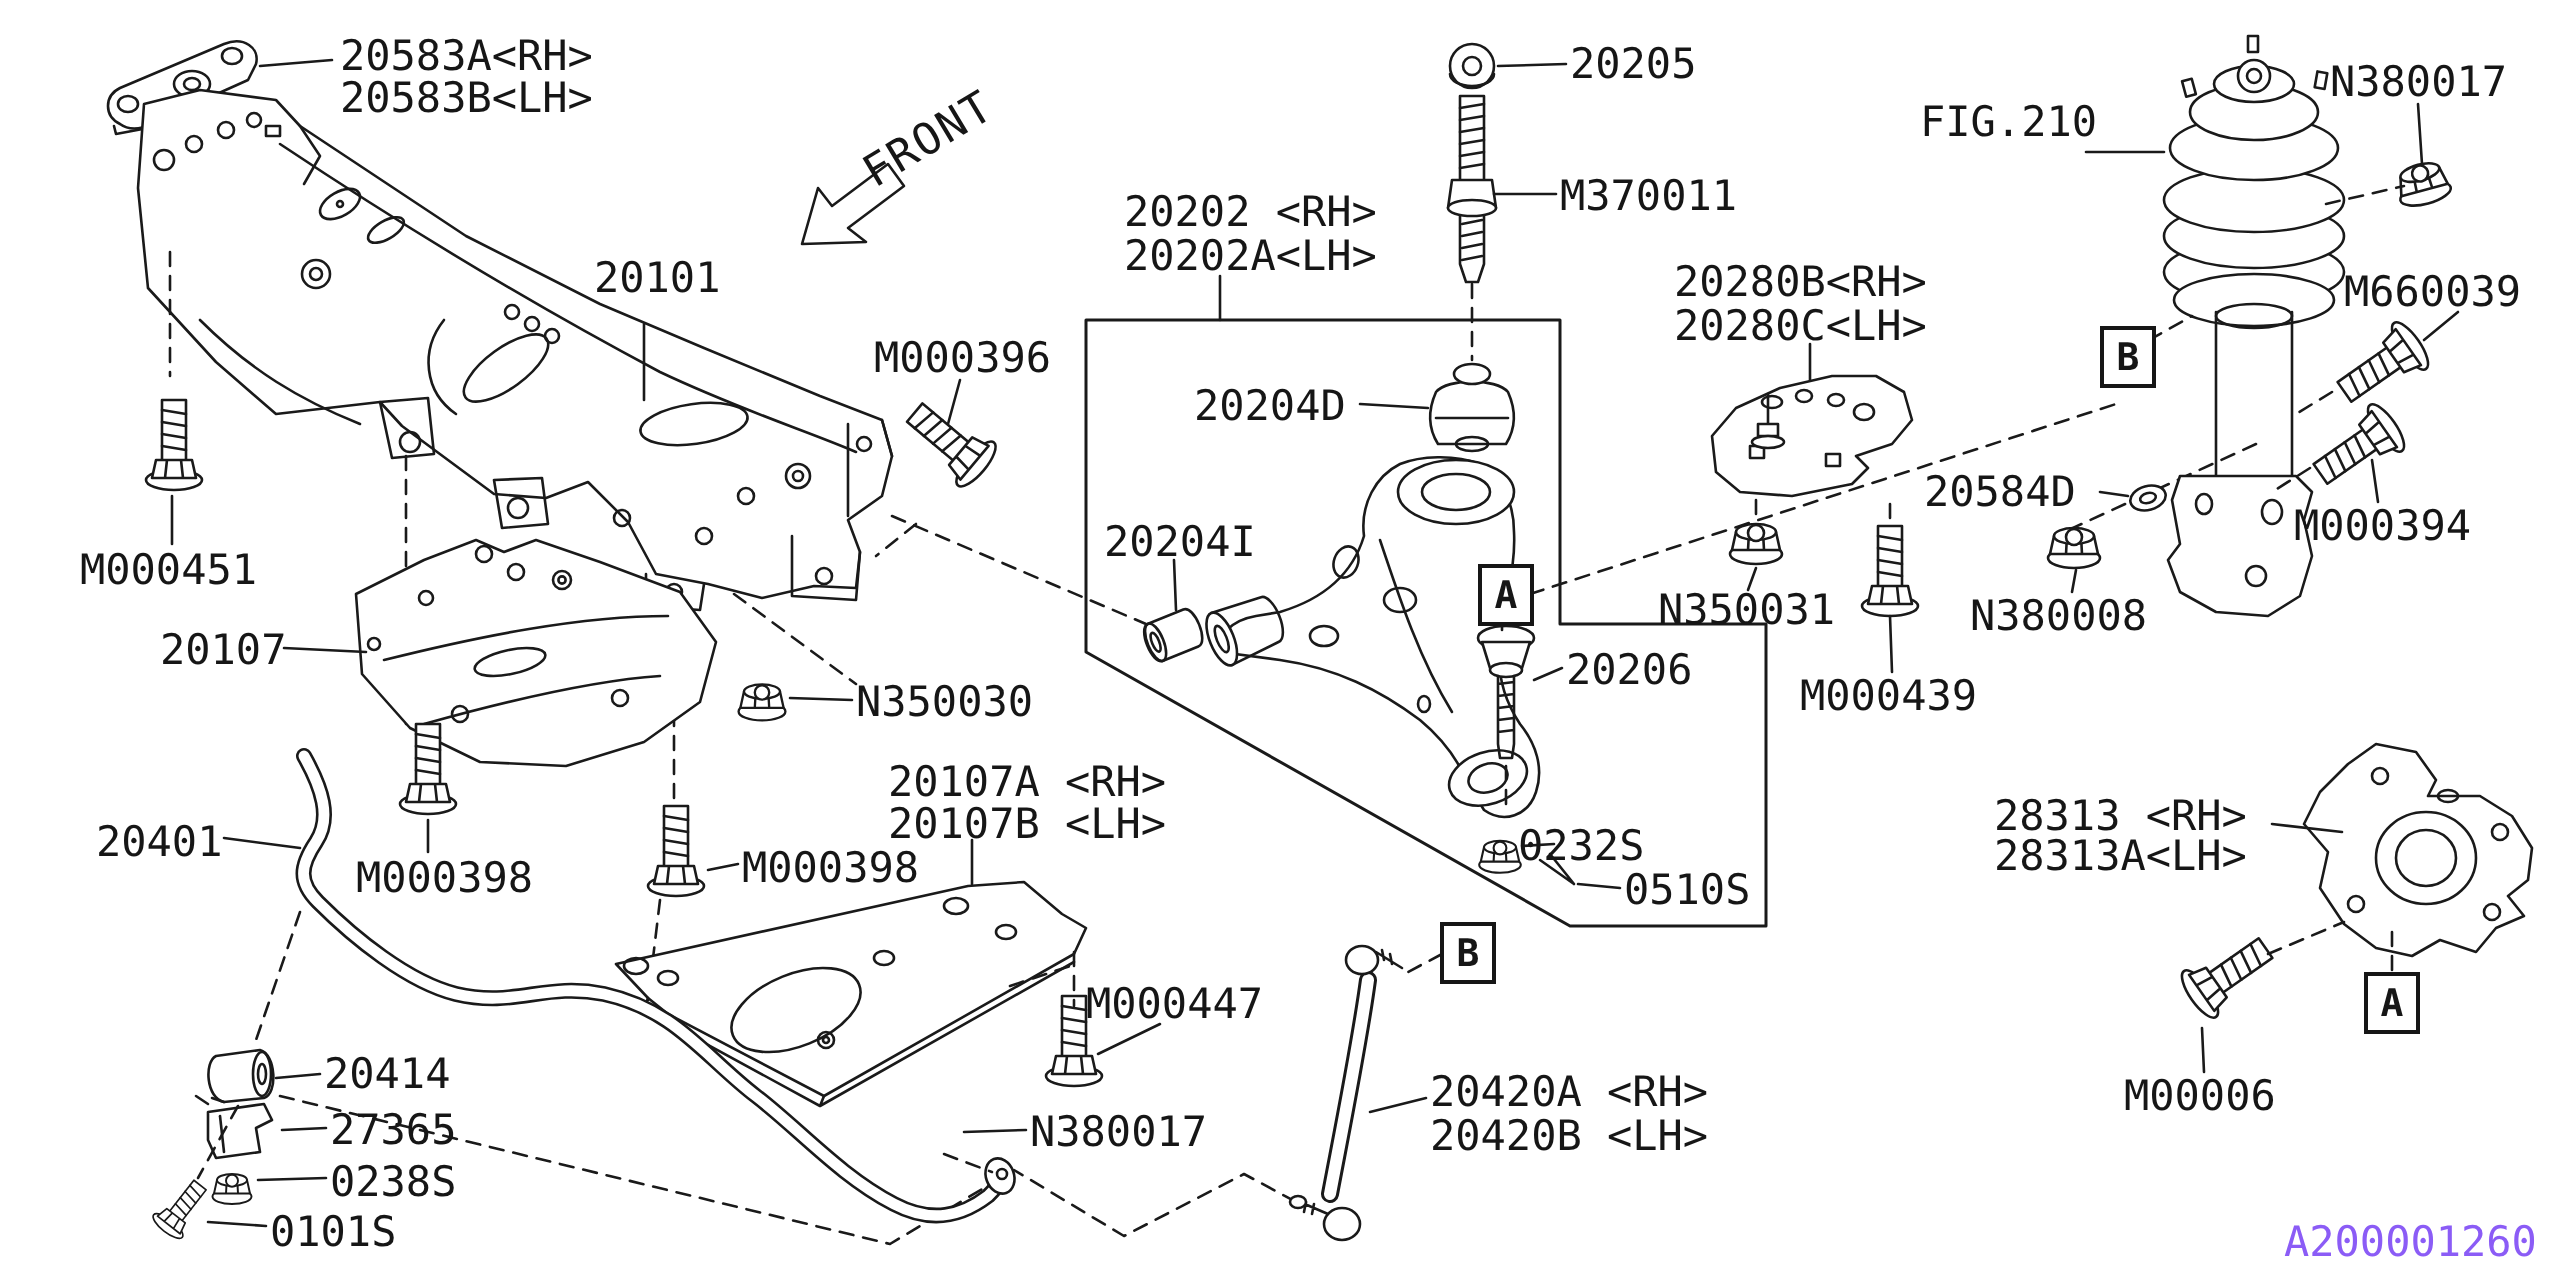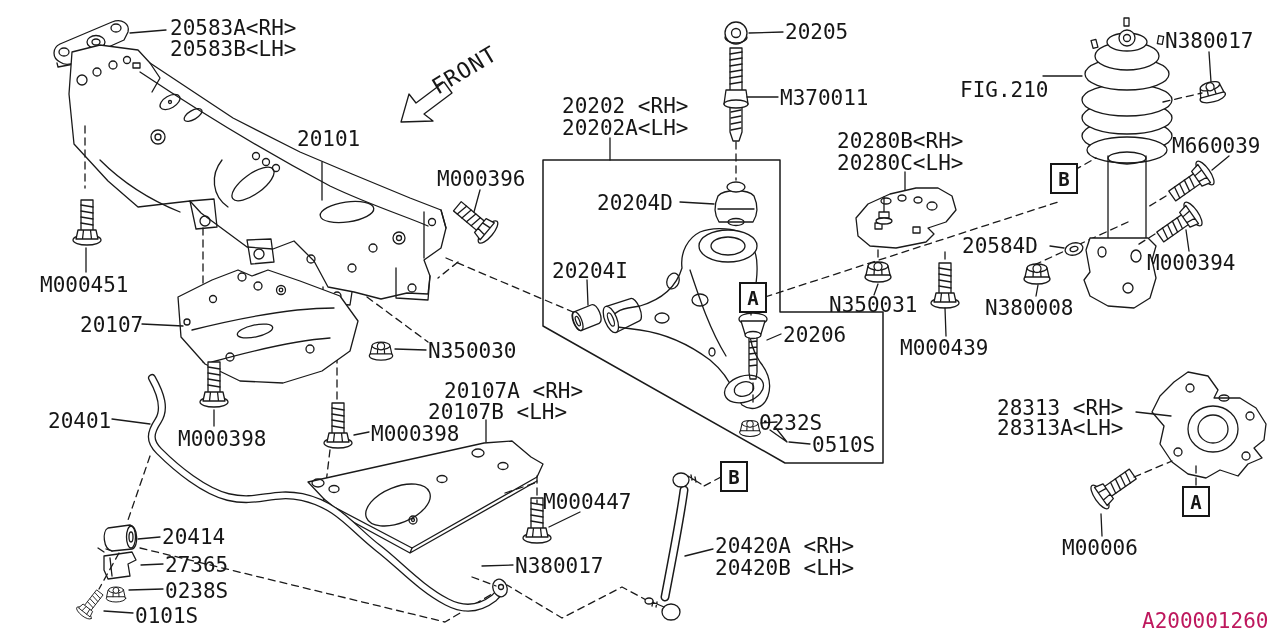--- a/index.html
+++ b/index.html
@@ -6,21 +6,21 @@
   .stage{position:relative;width:1280px;height:640px;background:#fff;overflow:hidden;
          font-family:"DejaVu Sans Mono",monospace;padding-left:20px;}
   .art{position:absolute;left:0;top:0;}
   .lbl{position:absolute;font:21px/1.05 "DejaVu Sans Mono",monospace;color:#161616;
        white-space:pre;cursor:pointer;}
   .marker{position:absolute;width:24px;height:27px;border:2px solid #161616;background:#fff;
           display:flex;align-items:center;justify-content:center;
           font:bold 19px "DejaVu Sans Mono",monospace;color:#161616;cursor:pointer;}
   .front{position:absolute;left:434px;top:76px;font:22px "DejaVu Sans Mono",monospace;
          color:#161616;transform:rotate(-31deg);transform-origin:0 50%;letter-spacing:1px;}
-  .figcode{position:absolute;left:1142px;top:609px;font:21px "DejaVu Sans Mono",monospace;color:#be185d;}
+  .figcode{position:absolute;left:1142px;top:609px;font:21px "DejaVu Sans Mono",monospace;color:#8b5cf6;}
 </style>
 </head>
 <body>
 
 <div class="stage">
 
 <svg class="art" width="1280" height="640" viewBox="0 0 1280 640" stroke="#1a1a1a" fill="none" stroke-width="1.3" stroke-linecap="round" stroke-linejoin="round">
   <defs>
     <g id="def-bolt">
       <rect x="-6" y="-40" width="12" height="31" fill="#fff"></rect>
@@ -334,41 +334,41 @@
 <div class="lbl" style="left:170px;top:38px">20583B&lt;LH&gt;</div>
 <div class="lbl" style="left:297px;top:128px">20101</div>
 <div class="lbl" style="left:437px;top:168px">M000396</div>
 <div class="lbl" style="left:40px;top:274px">M000451</div>
 <div class="lbl" style="left:80px;top:314px">20107</div>
 <div class="lbl" style="left:428px;top:340px">N350030</div>
 <div class="lbl" style="left:48px;top:410px">20401</div>
 <div class="lbl" style="left:178px;top:428px">M000398</div>
 <div class="lbl" style="left:371px;top:423px">M000398</div>
 <div class="lbl" style="left:444px;top:380px">20107A &lt;RH&gt;</div>
-<div class="lbl" style="left:428px;top:401px">20107B &lt;LH&gt;</div>
+<div class="lbl" style="left:444px;top:401px">20107B &lt;LH&gt;</div>
 <div class="lbl" style="left:543px;top:491px">M000447</div>
 <div class="lbl" style="left:162px;top:526px">20414</div>
 <div class="lbl" style="left:165px;top:554px">27365</div>
 <div class="lbl" style="left:165px;top:580px">0238S</div>
 <div class="lbl" style="left:135px;top:605px">0101S</div>
 <div class="lbl" style="left:515px;top:555px">N380017</div>
 <div class="lbl" style="left:562px;top:95px">20202 &lt;RH&gt;</div>
 <div class="lbl" style="left:562px;top:117px">20202A&lt;LH&gt;</div>
 <div class="lbl" style="left:597px;top:192px">20204D</div>
 <div class="lbl" style="left:552px;top:260px">20204I</div>
 <div class="lbl" style="left:783px;top:324px">20206</div>
 <div class="lbl" style="left:759px;top:412px">0232S</div>
 <div class="lbl" style="left:812px;top:434px">0510S</div>
 <div class="lbl" style="left:785px;top:21px">20205</div>
 <div class="lbl" style="left:780px;top:87px">M370011</div>
 <div class="lbl" style="left:837px;top:130px">20280B&lt;RH&gt;</div>
 <div class="lbl" style="left:837px;top:152px">20280C&lt;LH&gt;</div>
 <div class="lbl" style="left:829px;top:294px">N350031</div>
 <div class="lbl" style="left:900px;top:337px">M000439</div>
-<div class="lbl" style="left:960px;top:79px">FIG.210</div>
+<div class="lbl" style="left:960px;top:50px">FIG.210</div>
 <div class="lbl" style="left:1165px;top:30px">N380017</div>
 <div class="lbl" style="left:1172px;top:135px">M660039</div>
 <div class="lbl" style="left:1147px;top:252px">M000394</div>
 <div class="lbl" style="left:962px;top:235px">20584D</div>
 <div class="lbl" style="left:985px;top:297px">N380008</div>
 <div class="lbl" style="left:997px;top:397px">28313 &lt;RH&gt;</div>
 <div class="lbl" style="left:997px;top:417px">28313A&lt;LH&gt;</div>
 <div class="lbl" style="left:1062px;top:537px">M00006</div>
 <div class="lbl" style="left:715px;top:535px">20420A &lt;RH&gt;</div>
 <div class="lbl" style="left:715px;top:557px">20420B &lt;LH&gt;</div>

